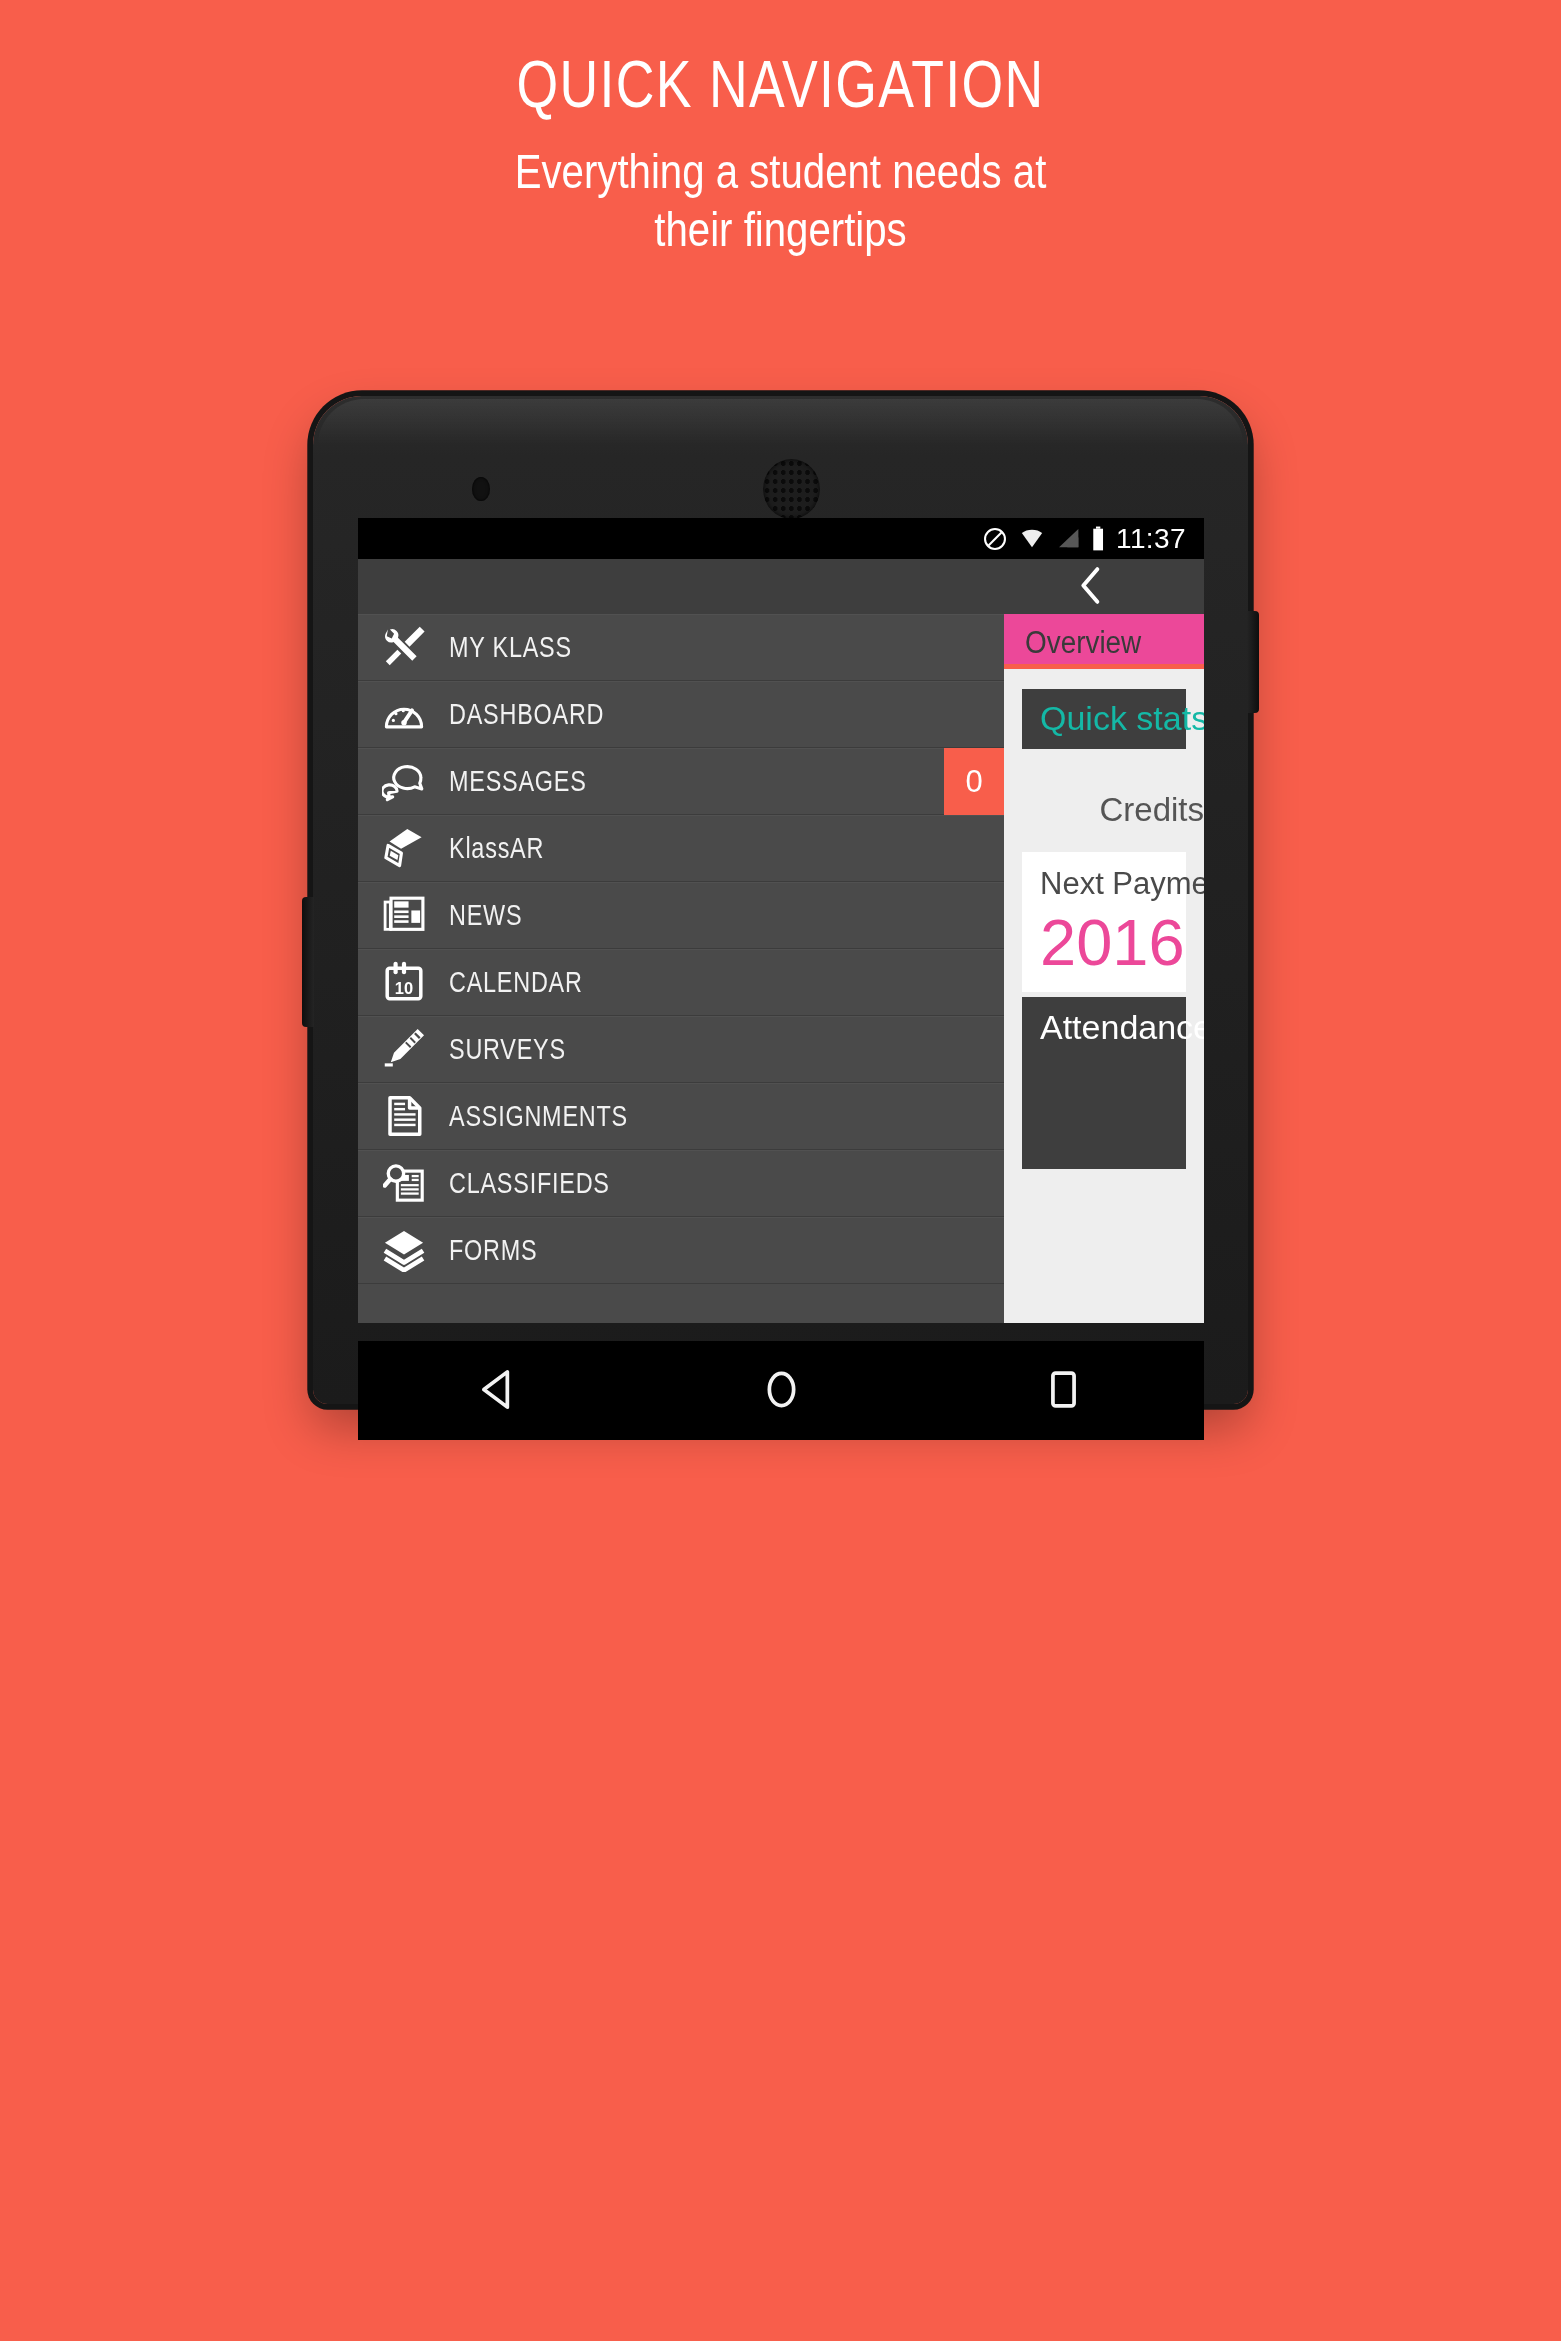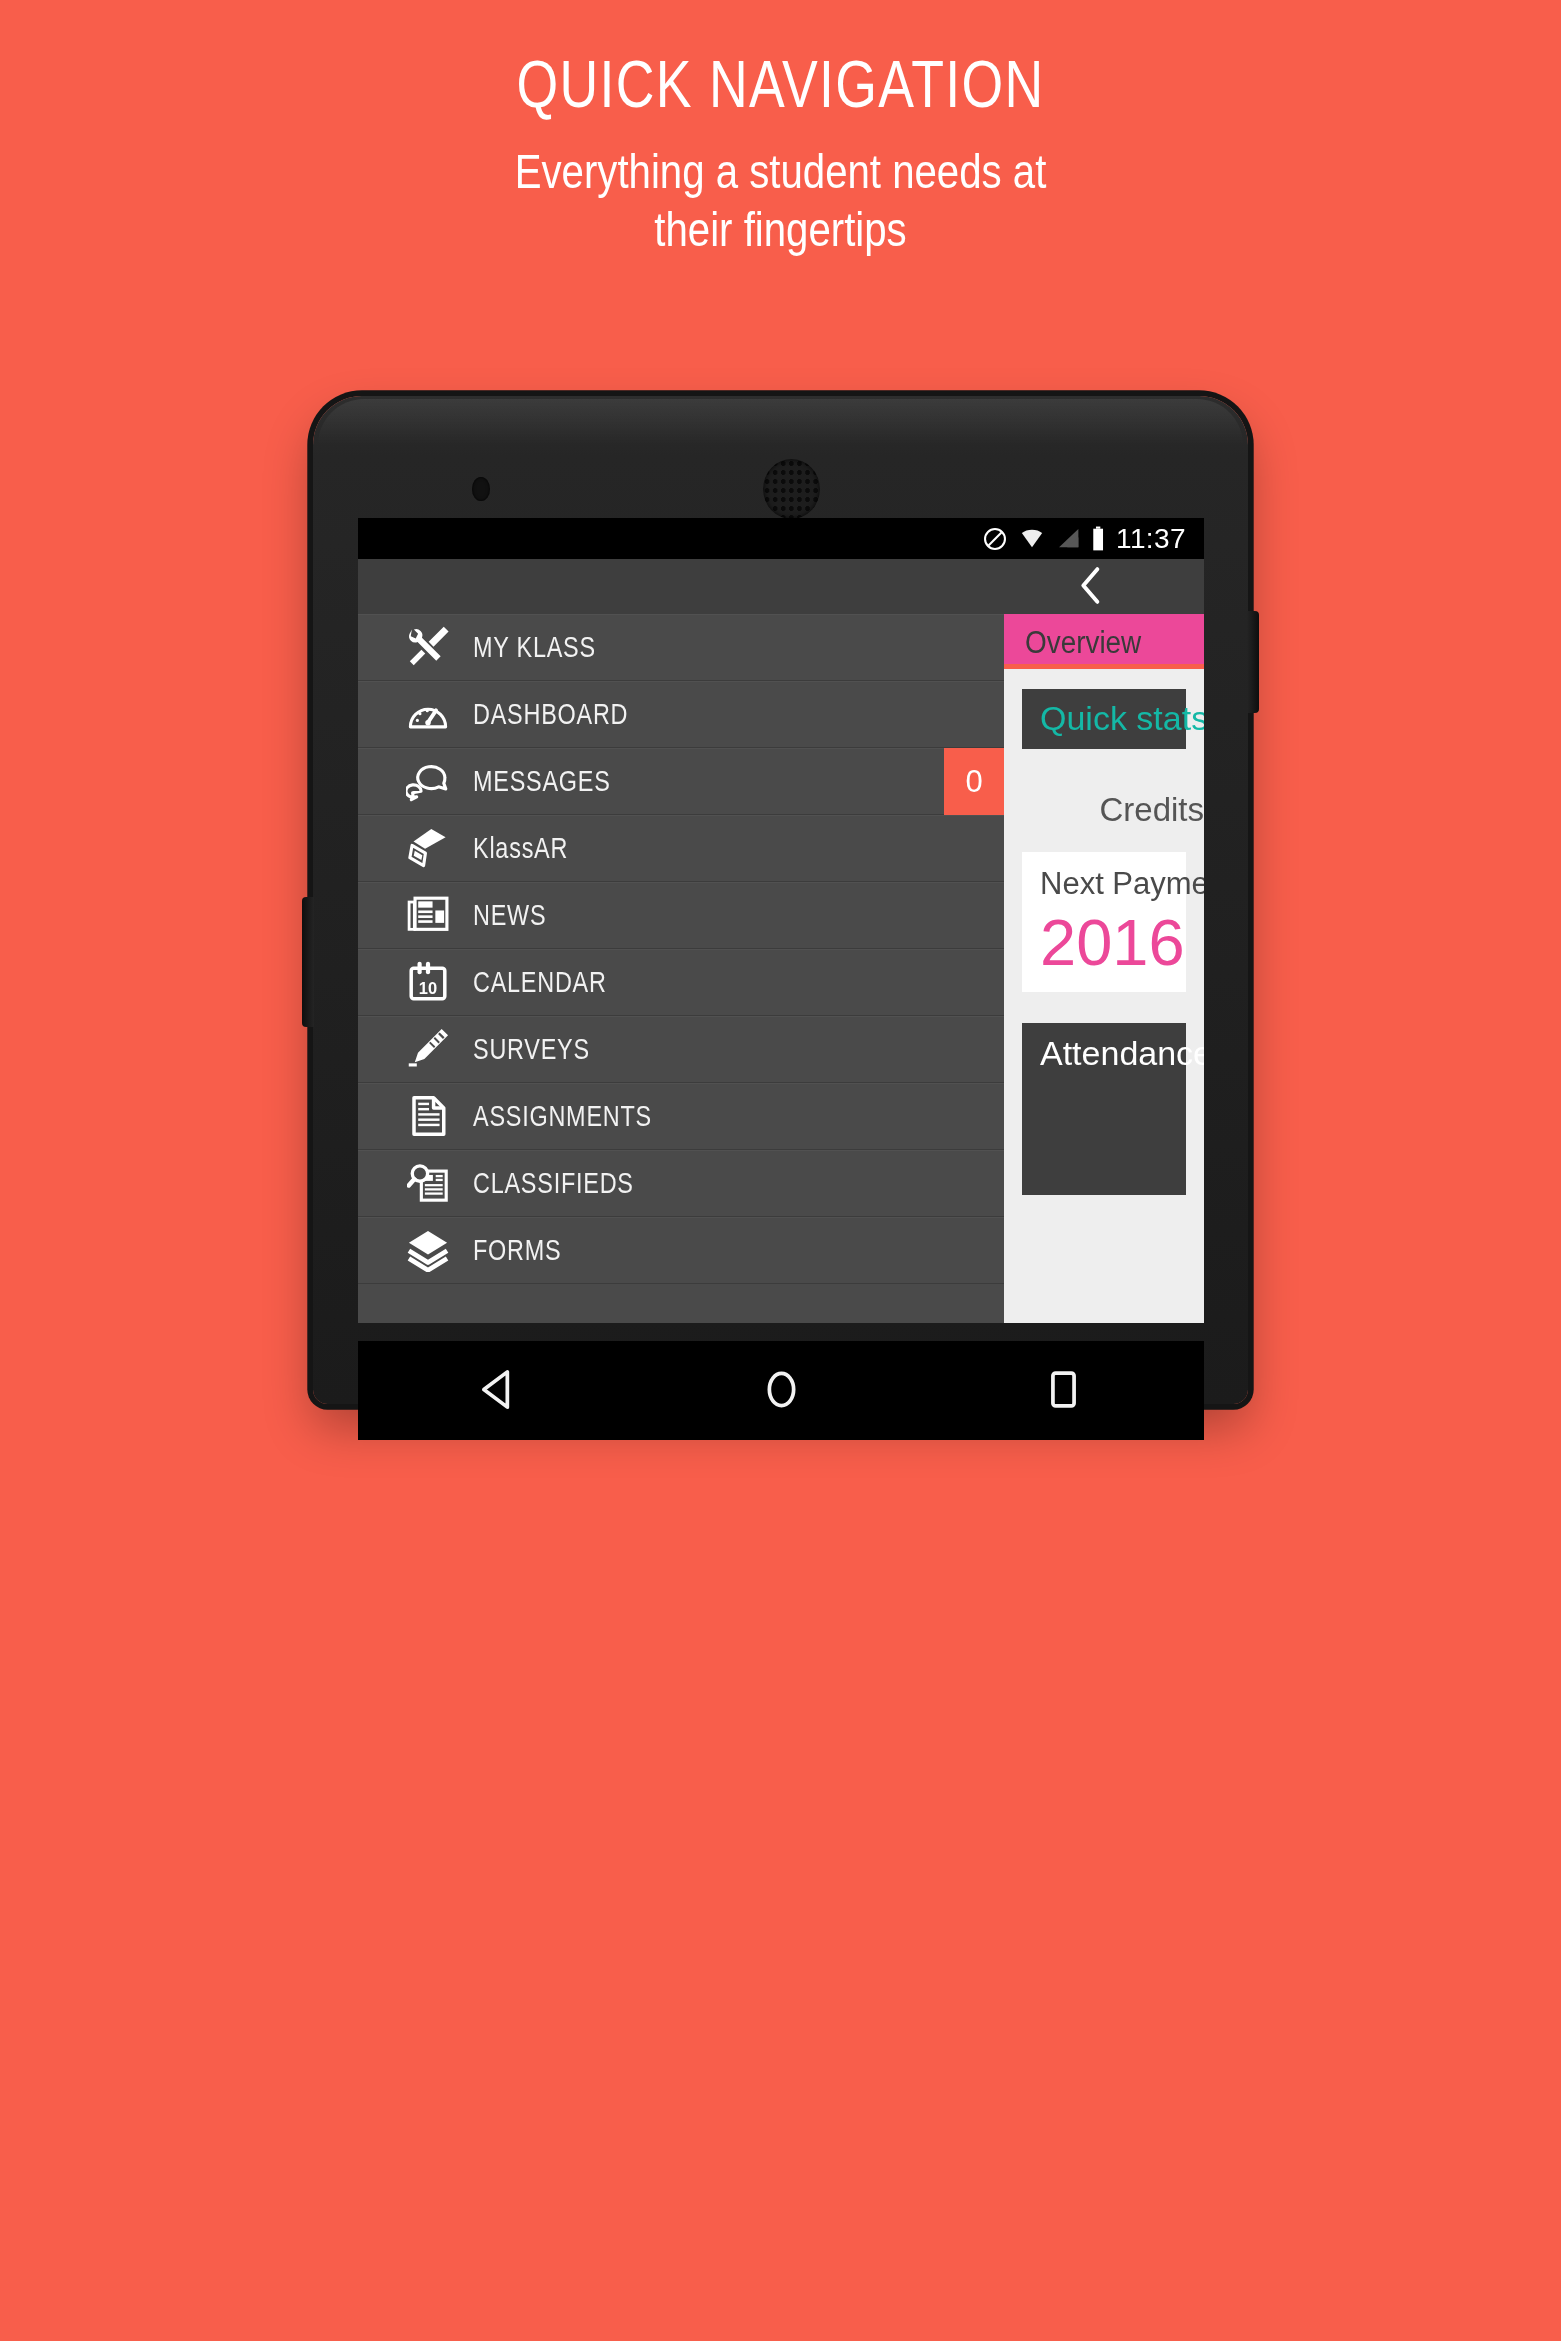--- a/index.html
+++ b/index.html
@@ -92,21 +92,20 @@
 
   
   .drawer {
     width:646px; background:#4a4a4a; position:relative; overflow:hidden;
   }
   .mrow {
     height:67px; display:flex; align-items:center;
     border-bottom:0.8px solid #3c3c3c;
     box-shadow:inset 0 0.8px 0 #545454;
     position:relative;
-    padding-left:24px;
   }
   .mrow .ic { width:91px; display:flex; align-items:center; justify-content:center; }
   .mrow .lbl {
     color:#f2f2f2; font-size:30px; letter-spacing:1px;
     transform:scaleX(0.78); transform-origin:left center;
     white-space:nowrap;
   }
   .mrow .badge {
     position:absolute; right:0; top:0; height:67px; min-width:60px;
     background:#F85E4B; color:#fff; font-size:31px;
@@ -134,21 +133,21 @@
   .sect-label {
     font-size:33px; color:#555; text-align:right; padding:42px 0 23px 0;
     white-space:nowrap;
   }
   .white-card {
     background:#fff; margin:0 18px; padding:14.6px 0 16.3px 18px;
   }
   .wc-title { font-size:31px; color:#4a4a4a; white-space:nowrap; }
   .wc-big { font-size:65px; color:#ec4899; line-height:1.0; margin-top:8px; white-space:nowrap; }
   .dark-card {
-    background:#3e3e3e; margin:31px 18px 0 18px; height:172px;
+    background:#3e3e3e; margin:5px 18px 0 18px; height:172px;
     color:#fff; font-size:34px; padding:11.4px 0 0 18px; white-space:nowrap;
   }
   .softkeys {
     position:absolute; left:45px; top:945px; width:846px; height:99px;
     background:#000; display:flex; align-items:center; justify-content:space-around;
   }
 </style>
 </head>
 <body>
 

